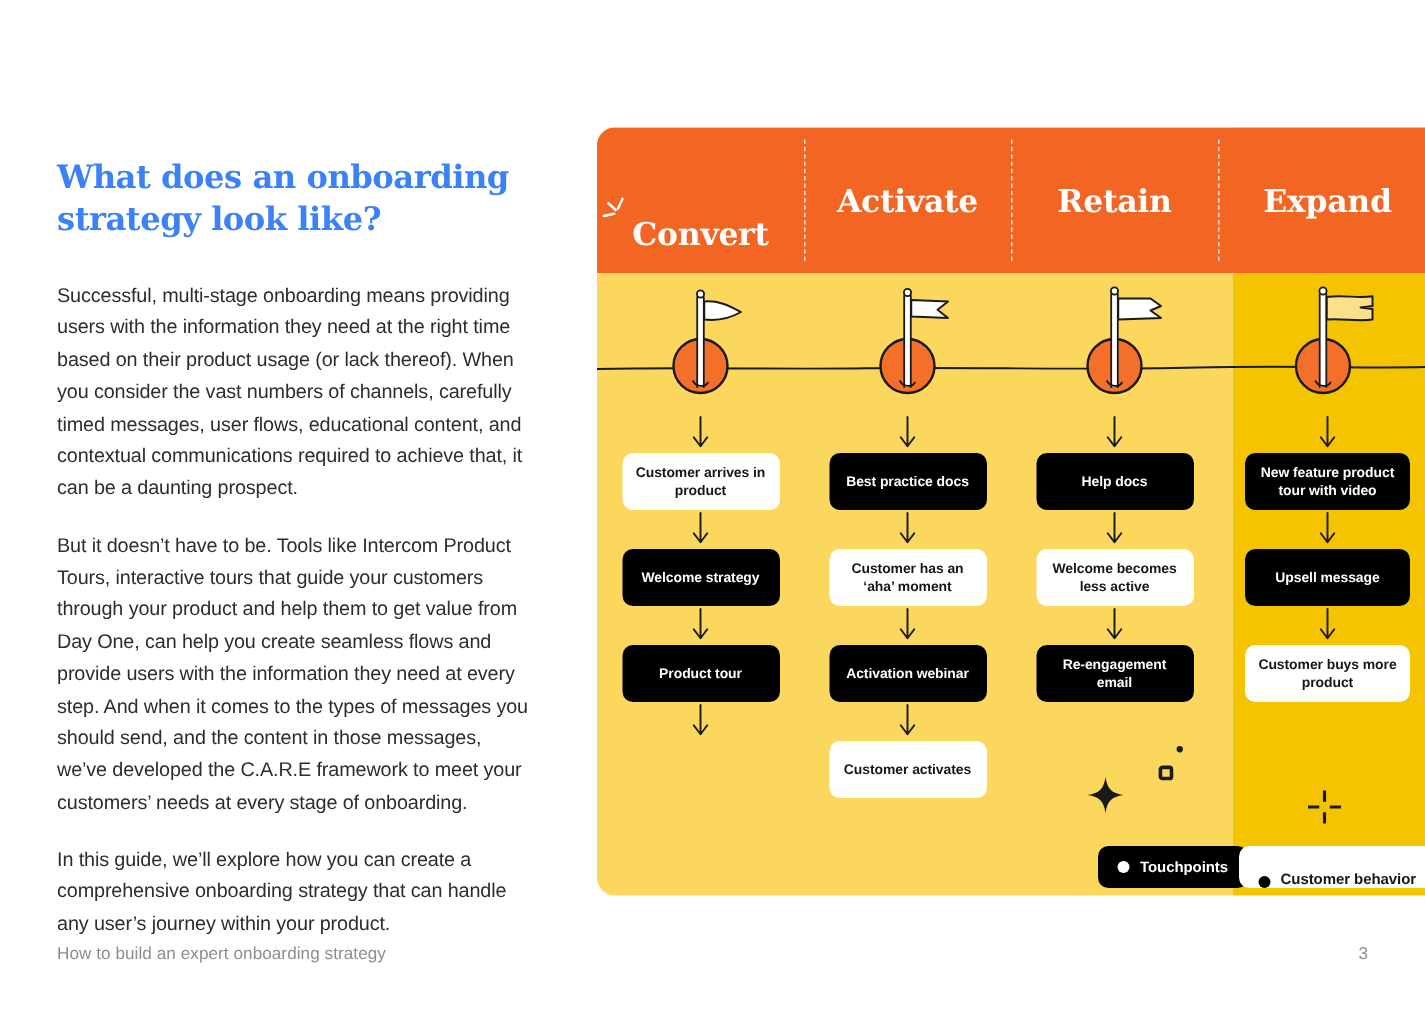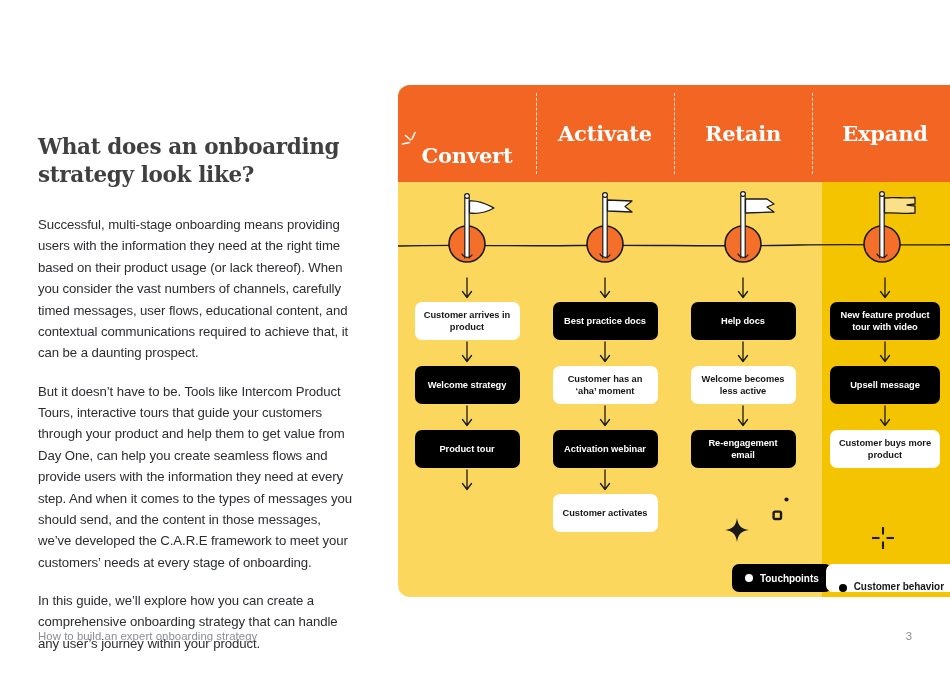--- a/index.html
+++ b/index.html
@@ -25,24 +25,23 @@
     left: 38px;
     top: 105px;
     width: 318px;
   }
 
   .page-title {
     font-family: "DejaVu Serif", "Liberation Serif", serif;
     font-size: 21.5px;
     font-weight: 700;
     line-height: 1.28;
-    color: #404040;
+    color: #3b82f6;
     letter-spacing: -0.35px;
     margin-bottom: 26px;
-    margin-top: 28px;
   }
 
   .body-par {
     font-family: "Liberation Sans", sans-serif;
     font-size: 13.2px;
     line-height: 1.62;
     color: #2b2d31;
     margin-bottom: 17px;
     letter-spacing: -0.08px;
   }

